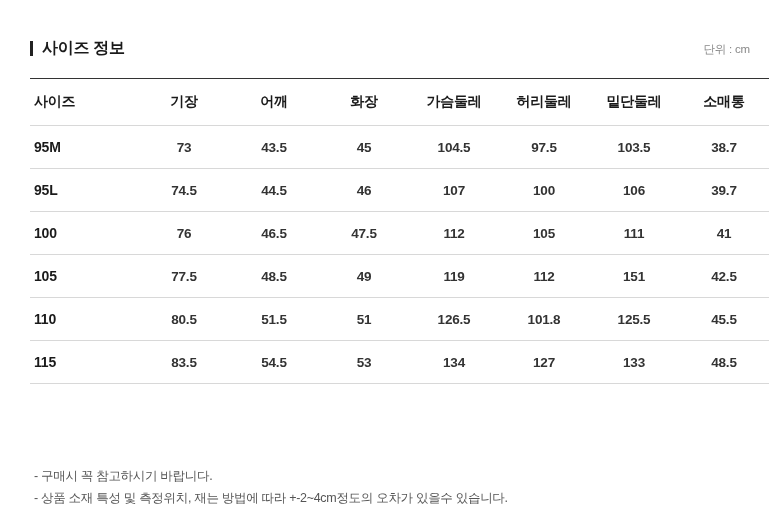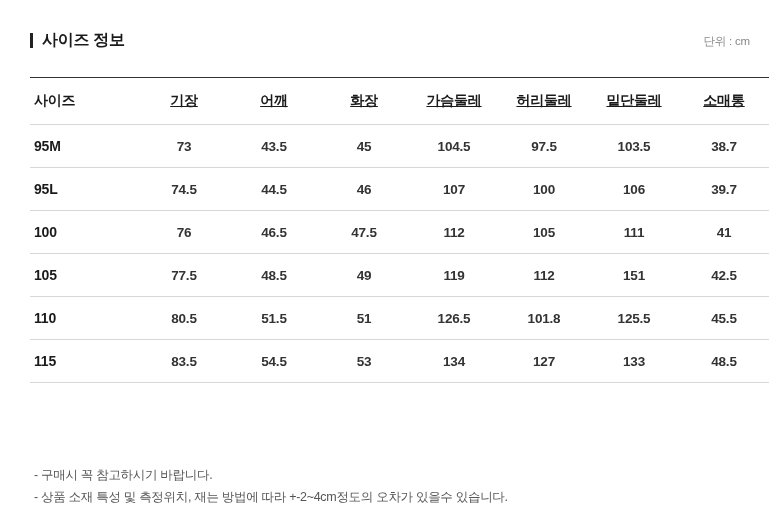--- a/index.html
+++ b/index.html
@@ -22,20 +22,21 @@
     padding: 0 30px;
   }
 
   
   .head-row {
     display: flex;
     align-items: flex-end;
     justify-content: space-between;
     padding-top: 30px;
     padding-bottom: 10px;
+    margin-top: 8px;
   }
   .title-wrap {
     display: flex;
     align-items: center;
   }
   .title-bar {
     display: inline-block;
     width: 3px;
     height: 15px;
     background: #222222;
@@ -52,21 +53,21 @@
     color: #888888;
     letter-spacing: -0.2px;
     padding-bottom: 2px;
   }
 
   
   table.size-table {
     width: 720px;
     border-collapse: collapse;
     table-layout: fixed;
-    margin-top: 16px;
+    margin-top: 9px;
   }
   table.size-table th,
   table.size-table td {
     border-top: 1px solid #d8d8d8;
     border-bottom: 1px solid #d8d8d8;
     height: 40px;
     font-size: 13.5px;
     font-weight: bold;
     text-align: center;
     color: #333333;
@@ -84,21 +85,21 @@
   table.size-table tbody td.col-first {
     text-align: left;
     padding-left: 4px;
   }
   table.size-table tbody td.col-first {
     font-weight: bold;
     font-size: 14px;
     color: #1a1a1a;
   }
   .col-first { width: 104px; }
-  .col-rest  { width: 88px; text-decoration: underline; }
+  .col-rest  { width: 88px; }
 
   
   .notes {
     margin-top: 81px;
     padding-left: 4px;
   }
   .note-line {
     font-size: 12.5px;
     color: #555555;
     letter-spacing: -0.3px;

